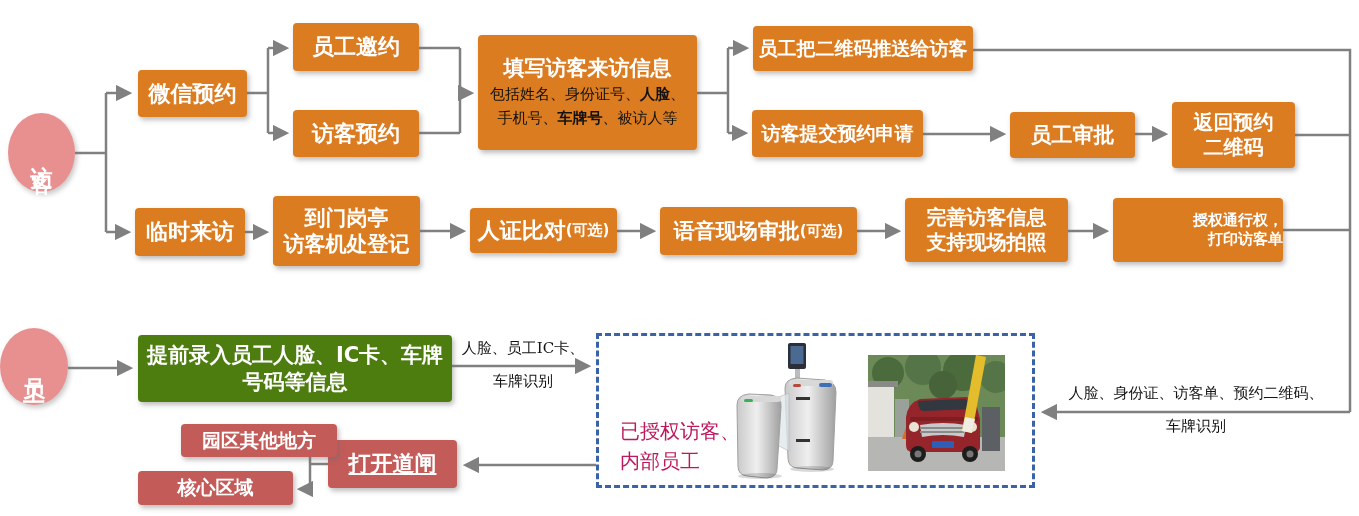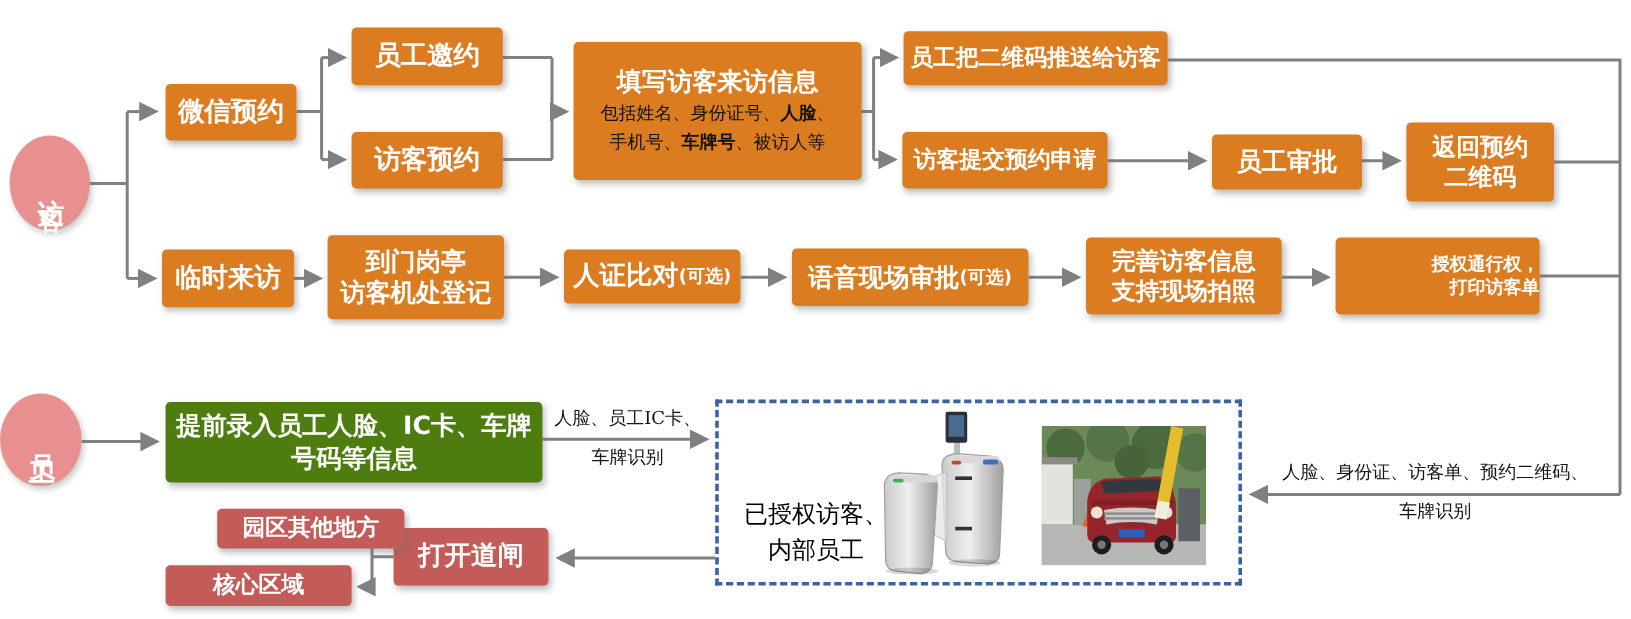--- a/index.html
+++ b/index.html
@@ -28,22 +28,22 @@
   .opt{font-size:15px;font-weight:bold;}
   .dashed-zone{
     position:absolute;z-index:1;border:3px dashed #3A62A7;background:#fff;
   }
   .freelabel{
     position:absolute;z-index:2;color:#141414;
     font-family:"DejaVu Serif","Liberation Serif",serif;
     font-size:15px;text-align:center;line-height:1.3;
   }
   .zone-caption{
-    position:absolute;z-index:2;color:#000000;font-size:20px;line-height:1.5;
-    font-family:Liberation Mono, monospace;text-align:center;
+    position:absolute;z-index:2;color:#be185d;font-size:20px;line-height:1.5;
+    font-family:Liberation Sans, sans-serif;text-align:left;
   }
   .illus{position:absolute;z-index:2;}
 </style>
 </head>
 <body>
 
 <div id="canvas">
 
   <svg id="wires" width="1359" height="516">
     <defs>
@@ -100,21 +100,21 @@
   <div class="node" style="left:138px;top:70px;width:109px;height:47px;font-size:22px;">
     <span>微信预约</span>
   </div>
   <div class="node" style="left:293px;top:23px;width:126px;height:48px;font-size:22px;">
     <span>员工邀约</span>
   </div>
   <div class="node" style="left:293px;top:110px;width:126px;height:47px;font-size:22px;">
     <span>访客预约</span>
   </div>
 
-  <div class="node" style="left:478px;top:35px;width:240px;height:115px;">
+  <div class="node" style="left:478px;top:35px;width:219px;height:115px;">
     <div style="font-size:21px;margin-bottom:2px;">填写访客来访信息</div>
     <div class="sub">
       <span>包括姓名、身份证号、</span><span class="b">人脸</span><span>、</span><br>
       <span>手机号、</span><span class="b">车牌号</span><span>、被访人等</span>
     </div>
   </div>
 
   <div class="node" style="left:753px;top:26px;width:220px;height:45px;font-size:19px;">
     <span>员工把二维码推送给访客</span>
   </div>
@@ -222,21 +222,21 @@
     <rect x="64" y="86" width="22" height="7" rx="1" fill="#2b5fb8"></rect>
     <circle cx="50" cy="99" r="8" fill="#1d1d1d"></circle>
       <circle cx="102" cy="99" r="8" fill="#1d1d1d"></circle>
     <circle cx="50" cy="99" r="3.5" fill="#777"></circle>
       <circle cx="102" cy="99" r="3.5" fill="#777"></circle>
 
     <polygon points="108,0 118,2 104,78 94,76" fill="#e3bd2c"></polygon>
     <polygon points="97,62 107,64 104,78 94,76" fill="#f0ede2"></polygon>
   </svg>
 
-  <div class="node red" style="left:328px;top:440px;width:129px;height:48px;font-size:22px;">
+  <div class="node red" style="left:328px;top:440px;width:129px;height:48px;font-size:22px;text-decoration:underline;">
     <span>打开道闸</span>
   </div>
   <div class="node red" style="left:137px;top:424px;width:156px;height:33px;font-size:19px;margin-left:44px;">
     <span>园区其他地方</span>
   </div>
   <div class="node red" style="left:138px;top:471px;width:155px;height:34px;font-size:19px;">
     <span>核心区域</span>
   </div>
 
   <div class="freelabel" style="left:450px;top:339px;width:146px;">人脸、员工IC卡、</div>

